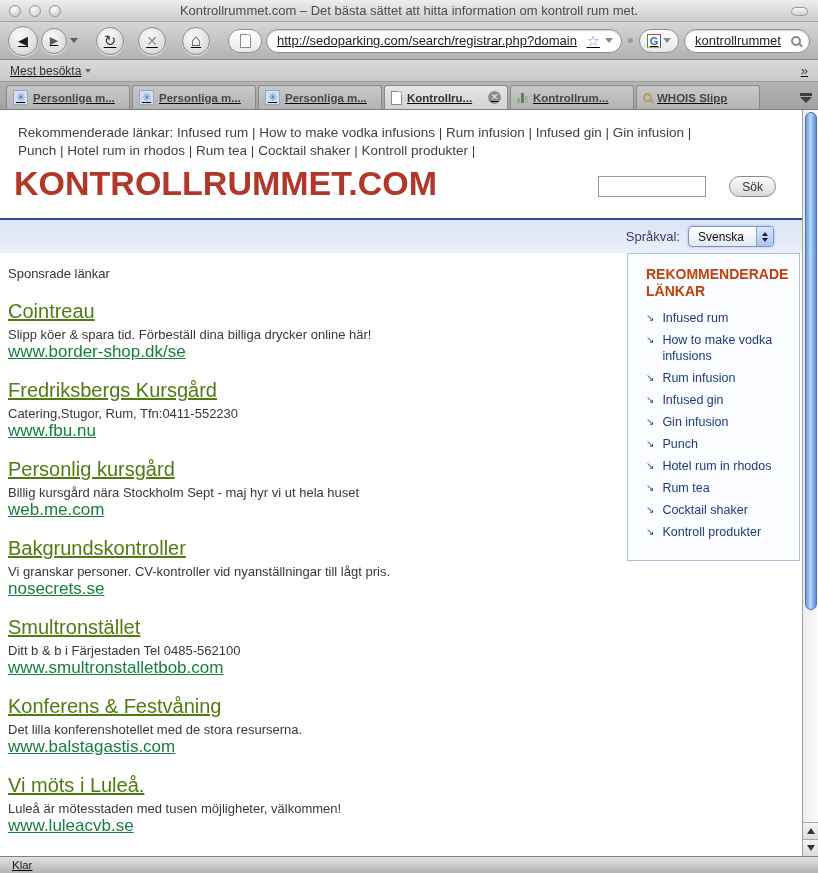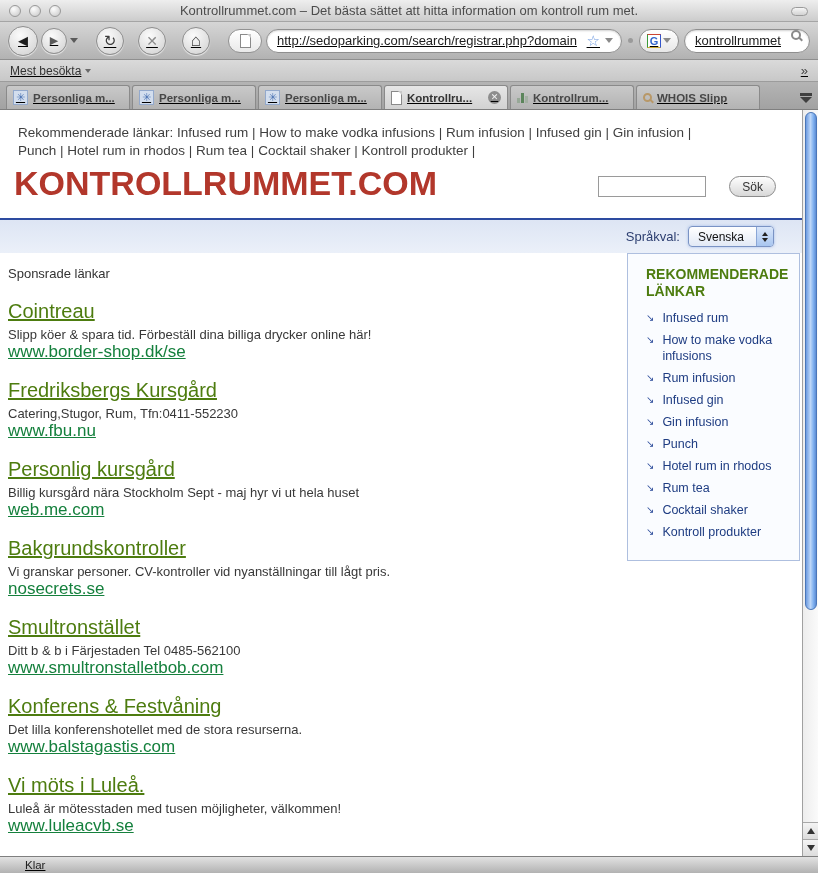--- a/index.html
+++ b/index.html
@@ -44,21 +44,21 @@
   .star{font-size:15px;color:#6f9ae0;line-height:1;margin:0 3px;}
   .dd-arrow{width:0;height:0;border-left:4px solid transparent;border-right:4px solid transparent;
     border-top:5px solid #8a8a8a;margin-left:2px;}
   .sep-dot{flex:none;width:5px;height:5px;border-radius:50%;background:#9a9a9a;margin:0 6px;}
   .engine-capsule{flex:none;height:24px;border-radius:12px;border:1px solid #8f8f8f;
     background:linear-gradient(#fff,#e7e7e7);display:flex;align-items:center;padding:0 7px;}
   .g-box{width:14px;height:14px;background:#fff;border:1px solid #b5b5b5;
     border-top-color:#cc4433;border-right-color:#3355cc;border-bottom-color:#ccaa33;border-left-color:#3a9a3a;
     font-size:11px;font-weight:bold;color:#3366cc;display:flex;align-items:center;justify-content:center;}
   .search-capsule{flex:none;width:126px;height:24px;margin-left:5px;border-radius:12px;border:1px solid #8f8f8f;
-    background:#fff;display:flex;padding:0 8px;
+    background:#fff;display:flex;align-items:center;padding:0 8px;
     box-shadow:inset 0 1px 2px rgba(0,0,0,.18);}
   .search-input{flex:1;width:80px;border:none;outline:none;font-size:13px;color:#222;background:transparent;
     font-family:"Liberation Sans","DejaVu Sans",sans-serif;}
   .mag{position:relative;width:10px;height:10px;border:2px solid #8a8a8a;border-radius:50%;flex:none;}
   .mag::after{content:"";position:absolute;width:5px;height:2px;background:#8a8a8a;
     transform:rotate(45deg);right:-4px;bottom:-2px;}
 
   
   .bmbar{height:22px;background:linear-gradient(#dadada,#c8c8c8);border-bottom:1px solid #9c9c9c;
     display:flex;align-items:center;padding:0 10px;font-size:12px;color:#333;}
@@ -122,42 +122,42 @@
   .columns{position:relative;}
   .main-col{margin-left:8px;padding-top:12px;width:595px;}
   .sponsored{font-size:13px;color:#333;line-height:17px;margin-bottom:13px;}
   .listing{margin-top:18px;}
   .l-title{display:inline-block;font-size:20px;line-height:23px;color:#4d7c0f;text-decoration:underline;cursor:pointer;}
   .l-desc{font-size:13px;line-height:17px;color:#383838;margin-top:3px;}
   .l-url{display:inline-block;font-size:17px;line-height:17px;color:#15803d;text-decoration:underline;cursor:pointer;}
 
   .sidebar-box{position:absolute;top:0;right:2px;width:173px;border:1px solid #aebfdf;
     background:#fafcff;padding:12px 4px 14px 18px;}
-  .sb-title{font-size:14px;font-weight:bold;color:#4d7c0f;line-height:17px;width:140px;}
+  .sb-title{font-size:14px;font-weight:bold;color:#c2410c;line-height:17px;width:140px;}
   .sb-list{list-style:none;margin:10px 0 0;padding:0;}
   .sb-item{display:flex;gap:8px;margin-bottom:6px;cursor:pointer;}
   .sb-bullet{flex:none;font-size:10px;color:#2a4a9a;line-height:15px;}
   .sb-text{font-size:12.5px;line-height:16px;color:#1e3c82;width:132px;}
 
   
   .scrollbar{position:absolute;right:0;top:0;width:16px;bottom:0;
     background:linear-gradient(to right,#ededed,#fafafa);border-left:1px solid #a0a0a0;}
   .sb-thumb{position:absolute;top:2px;left:2px;width:12px;height:498px;border-radius:7px;
     border:1px solid #4a76b8;
     background:linear-gradient(to right,#6d9be0,#bcd6f8 45%,#7fb0ef 75%,#5d8cd4);}
   .sb-btn{position:absolute;left:0;width:16px;height:17px;border-top:1px solid #a8a8a8;
     background:linear-gradient(#f4f4f4,#dcdcdc);display:flex;align-items:center;justify-content:center;}
   .sb-up{bottom:17px;}
   .sb-dn{bottom:0;}
   .tri-up{width:0;height:0;border-left:4px solid transparent;border-right:4px solid transparent;border-bottom:6px solid #333;}
   .tri-dn{width:0;height:0;border-left:4px solid transparent;border-right:4px solid transparent;border-top:6px solid #333;}
 
   
   .statusbar{height:17px;background:linear-gradient(#e2e2e2,#b2b2b2);border-top:1px solid #7f7f7f;
-    display:flex;align-items:center;padding-left:25px;font-size:11.5px;color:#222;}
+    display:flex;align-items:center;padding-left:12px;font-size:11.5px;color:#222;}
 </style>
 </head>
 <body>
 
 <div class="window">
 
   <div class="titlebar">
     <div class="traffic">
       <div class="tl-btn"></div>
       <div class="tl-btn"></div>

